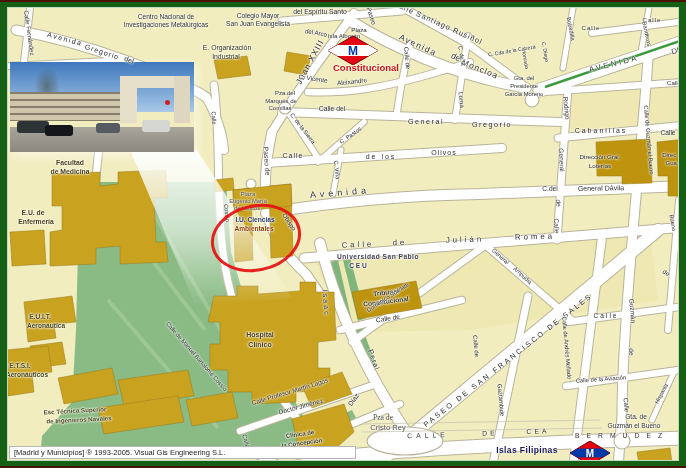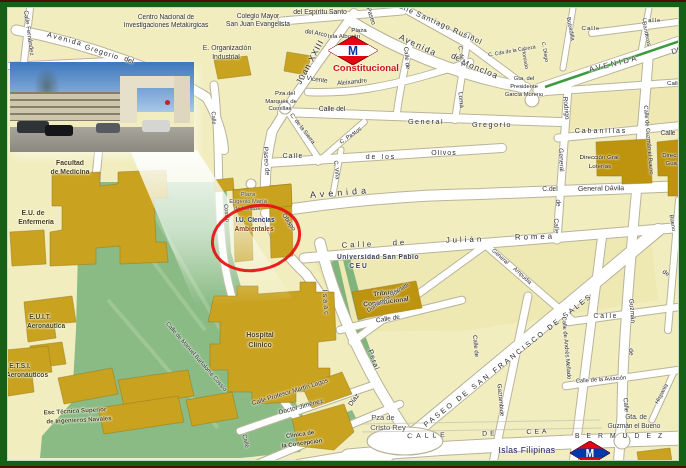--- a/index.html
+++ b/index.html
@@ -30,21 +30,21 @@
   .ph-car3{left:47%;top:68%;width:13%;height:11%;background:#555b60;border-radius:3px;}
   .ph-car4{left:72%;top:64%;width:15%;height:14%;background:#d5d6d2;border-radius:3px;}
   .ph-sign{left:84%;top:42%;width:5px;height:5px;background:#c22;border-radius:50%;}
   
   .metro-logo{position:absolute;z-index:25;}
   #metro-top{left:328px;top:36px;width:50px;height:29px;}
   #metro-bottom{left:570px;top:441px;width:40px;height:24px;}
   .station-label{position:absolute;z-index:26;white-space:nowrap;transform:translate(-50%,-50%);
                  text-shadow:0 0 2px #fff,0 0 2px #fff;}
   #metropolitano-label{left:366px;top:67px;font-size:9.5px;font-weight:700;color:#cc1111;}
-  #islas-label{left:527px;top:450px;font-size:8.5px;font-weight:400;color:#17175c;letter-spacing:.4px;}
+  #islas-label{left:527px;top:450px;font-size:8.5px;font-weight:700;color:#17175c;letter-spacing:.4px;}
   
   #copyright{position:absolute;left:9px;top:446px;width:347px;height:13px;background:#fff;z-index:30;
              border:1px solid #b5b5b5;box-sizing:border-box;font-size:7.5px;line-height:11px;
              color:#222;padding-left:4px;white-space:nowrap;overflow:hidden;}
   
   #frame{position:absolute;inset:0;border:8px solid #156015;box-sizing:border-box;z-index:60;pointer-events:none;}
   #frame-line{position:absolute;inset:7px;border:1px solid rgba(225,240,225,.85);box-sizing:border-box;z-index:61;pointer-events:none;}
   .edge{position:absolute;left:0;width:100%;height:2px;background:#4a1006;z-index:62;pointer-events:none;}
   #edge-top{top:0;} #edge-bottom{bottom:0;}
 </style>
@@ -370,21 +370,21 @@
         <div class="lbl" style="left: 226px; top: 213px; font-size: 5.8px; transform: translate(-50%, -50%) rotate(84deg);">Cossío</div>
         <div class="lbl" style="left: 196px; top: 357px; font-size: 5.8px; transform: translate(-50%, -50%) rotate(49deg);">Calle de Manuel Bartolomé Cossío</div>
         <div class="lbl" style="left: 260px; top: 334px; font-size: 7px; color: rgb(74, 60, 20); font-weight: 700; transform: translate(-50%, -50%) rotate(0deg);">Hospital</div>
         <div class="lbl" style="left: 260px; top: 344px; font-size: 7px; color: rgb(74, 60, 20); font-weight: 700; transform: translate(-50%, -50%) rotate(0deg);">Clínico</div>
         <div class="lbl" style="left: 290px; top: 392px; font-size: 6.4px; transform: translate(-50%, -50%) rotate(-17deg);">Calle Profesor Martín Lagos</div>
         <div class="lbl" style="left: 301px; top: 407px; font-size: 6.6px; transform: translate(-50%, -50%) rotate(-15deg);">Doctor Jiménez</div>
         <div class="lbl" style="left: 354px; top: 400px; font-size: 6.6px; transform: translate(-50%, -50%) rotate(-55deg);">Díaz</div>
         <div class="lbl" style="left: 246px; top: 441px; font-size: 6px; transform: translate(-50%, -50%) rotate(75deg);">Calle</div>
         <div class="lbl" style="left: 300px; top: 434px; font-size: 6px; color: rgb(63, 63, 35); font-weight: 700; transform: translate(-50%, -50%) rotate(-8deg);">Clínica de</div>
         <div class="lbl" style="left: 302px; top: 443px; font-size: 6px; color: rgb(63, 63, 35); font-weight: 700; transform: translate(-50%, -50%) rotate(-8deg);">la Concepción</div>
-        <div class="lbl" style="left: 383px; top: 418px; font-size: 7.6px; color: rgb(79, 79, 79); transform: translate(-50%, -50%) rotate(0deg);">Pza de</div>
+        <div class="lbl" style="left: 383px; top: 418px; font-size: 7.6px; color: rgb(79, 79, 79); transform: translate(-50%, -50%) rotate(0deg); font-family: Liberation Serif, serif;">Pza de</div>
         <div class="lbl" style="left: 388px; top: 428px; font-size: 7.6px; color: rgb(79, 79, 79); transform: translate(-50%, -50%) rotate(0deg);">Cristo Rey</div>
         <div class="lbl" style="left: 428px; top: 436px; font-size: 6.8px; letter-spacing: 4px; transform: translate(-50%, -50%) rotate(-2deg);">CALLE</div>
         <div class="lbl" style="left: 490px; top: 434px; font-size: 6.8px; letter-spacing: 3px; transform: translate(-50%, -50%) rotate(-2deg);">DE</div>
         <div class="lbl" style="left: 538px; top: 432px; font-size: 6.8px; letter-spacing: 3px; transform: translate(-50%, -50%) rotate(-2deg);">CEA</div>
         <div class="lbl" style="left: 622px; top: 436px; font-size: 6.8px; letter-spacing: 7px; transform: translate(-50%, -50%) rotate(0deg);">BERMUDEZ</div>
         <div class="lbl" style="left: 636px; top: 417px; font-size: 6.6px; color: rgb(51, 51, 51); transform: translate(-50%, -50%) rotate(0deg);">Gta. de</div>
         <div class="lbl" style="left: 634px; top: 426px; font-size: 6.6px; color: rgb(51, 51, 51); transform: translate(-50%, -50%) rotate(0deg);">Guzmán el Bueno</div>
         <div class="lbl" style="left: 566px; top: 348px; font-size: 5.8px; transform: translate(-50%, -50%) rotate(85deg);">Calle de Andrés Mellado</div>
         <div class="lbl" style="left: 632px; top: 311px; font-size: 6.4px; transform: translate(-50%, -50%) rotate(85deg);">Guzmán</div>
         <div class="lbl" style="left: 631px; top: 352px; font-size: 6.4px; transform: translate(-50%, -50%) rotate(85deg);">de</div>
@@ -434,19 +434,22 @@
               <polygon points="20,0 40,12 20,24 0,12"></polygon>
             </clipPath>
           </defs>
         <polygon points="20,0 40,12 20,24 0,12" fill="#e30613" stroke="#7a0008" stroke-width="1"></polygon>
         <rect x="0" y="7.5" width="40" height="9" fill="#0038a8" clip-path="url(#dm2)"></rect>
         <text x="20" y="15.5" text-anchor="middle" font-family="Liberation Sans, sans-serif" font-size="10" font-weight="bold" fill="#ffffff">M</text>
       </svg>
     </div>
     <div class="station-label" id="islas-label">Islas Filipinas</div>
 
+    <div id="copyright">
+      <span>[Madrid y Municipios] ® 1993-2005. Visual Gis Engineering S.L.</span>
+    </div>
   </div>
 
   <div id="frame"></div>
   <div id="frame-line"></div>
   <div class="edge" id="edge-top"></div>
   <div class="edge" id="edge-bottom"></div>
 </div>
 
 </body></html>

